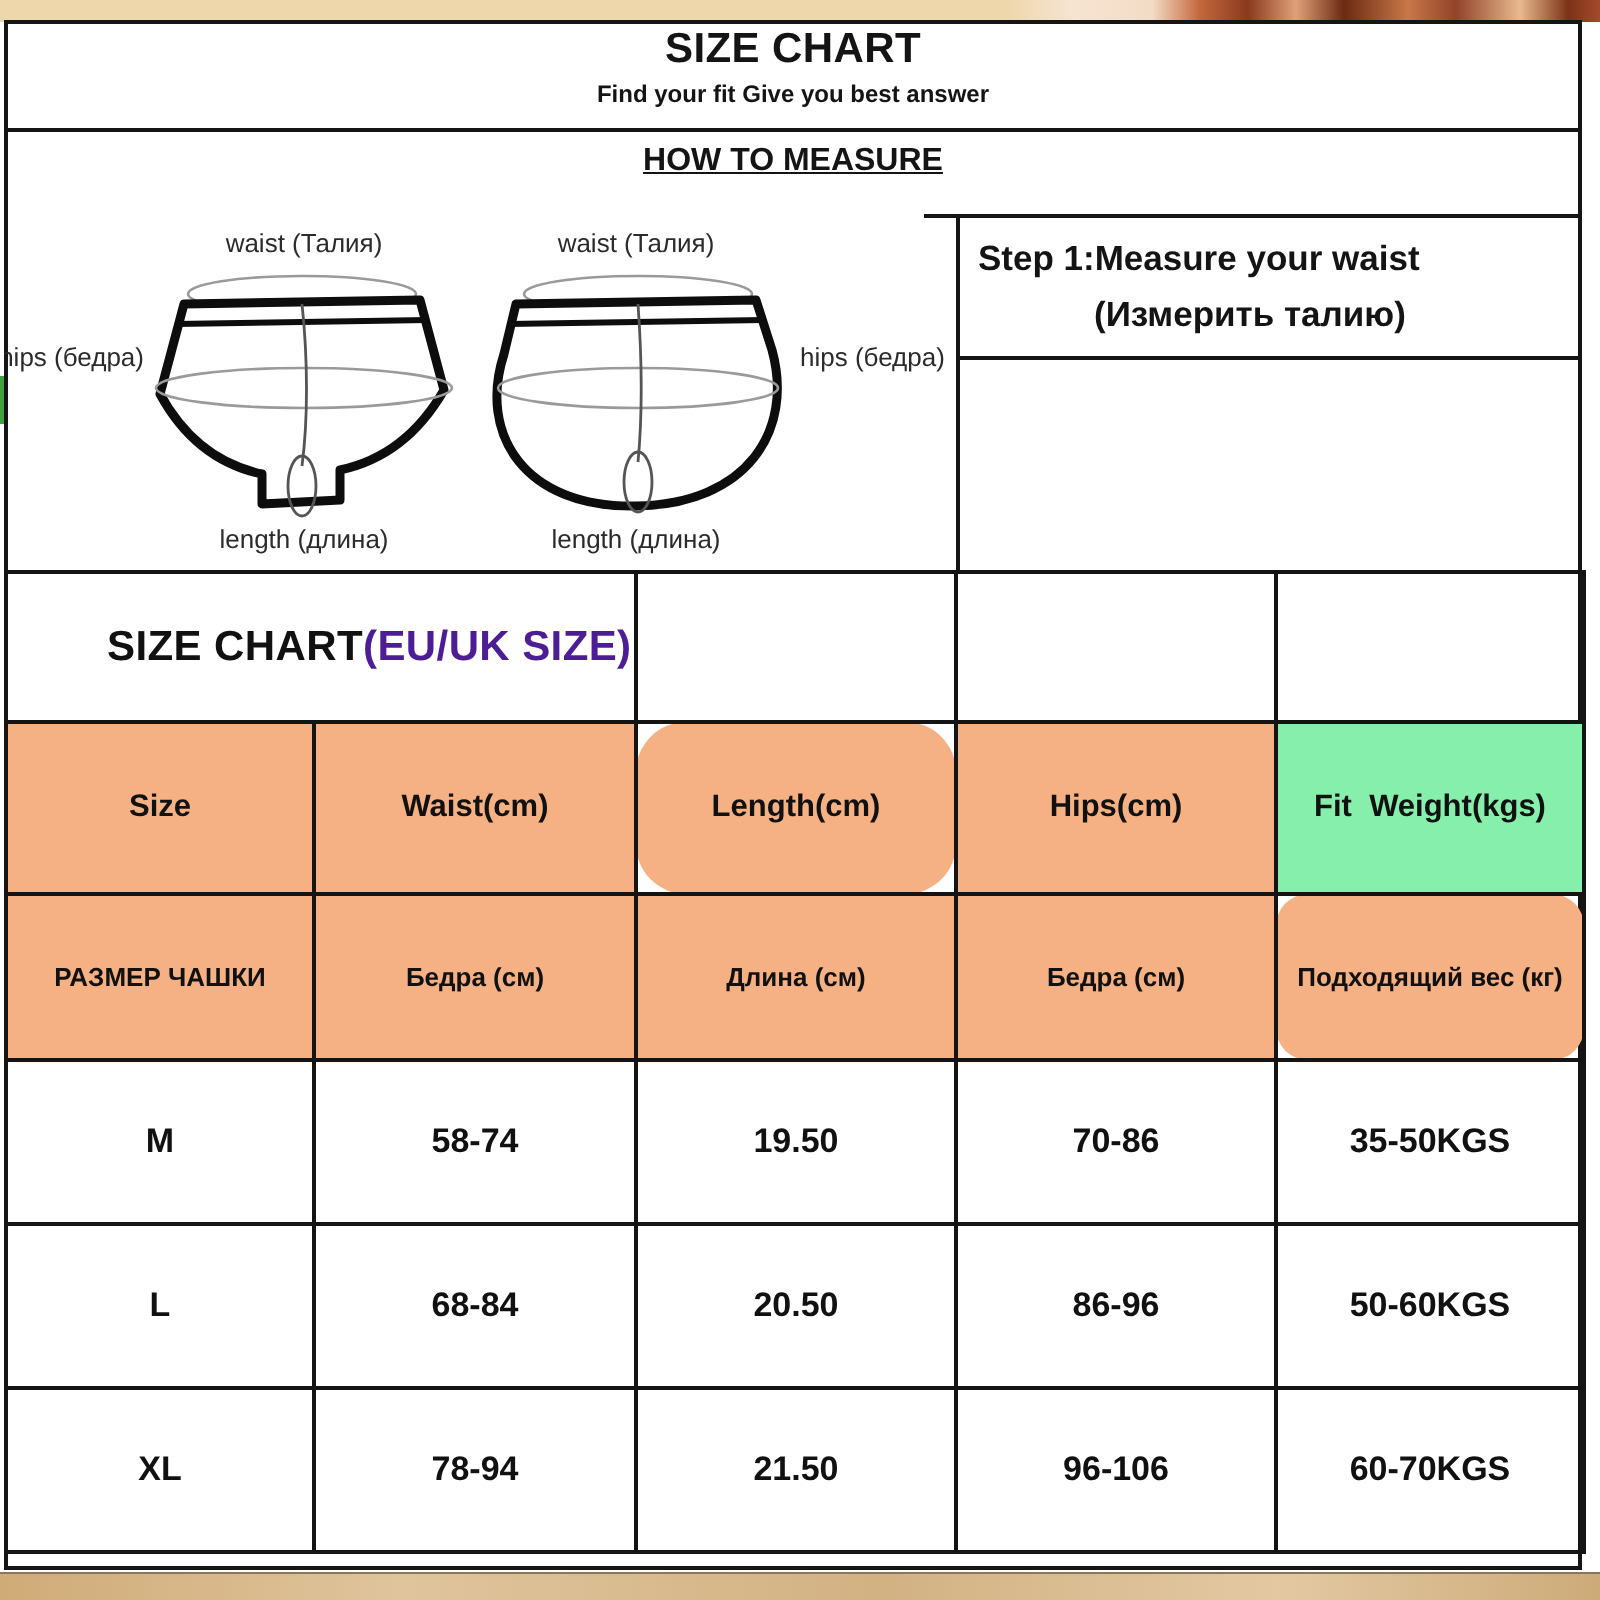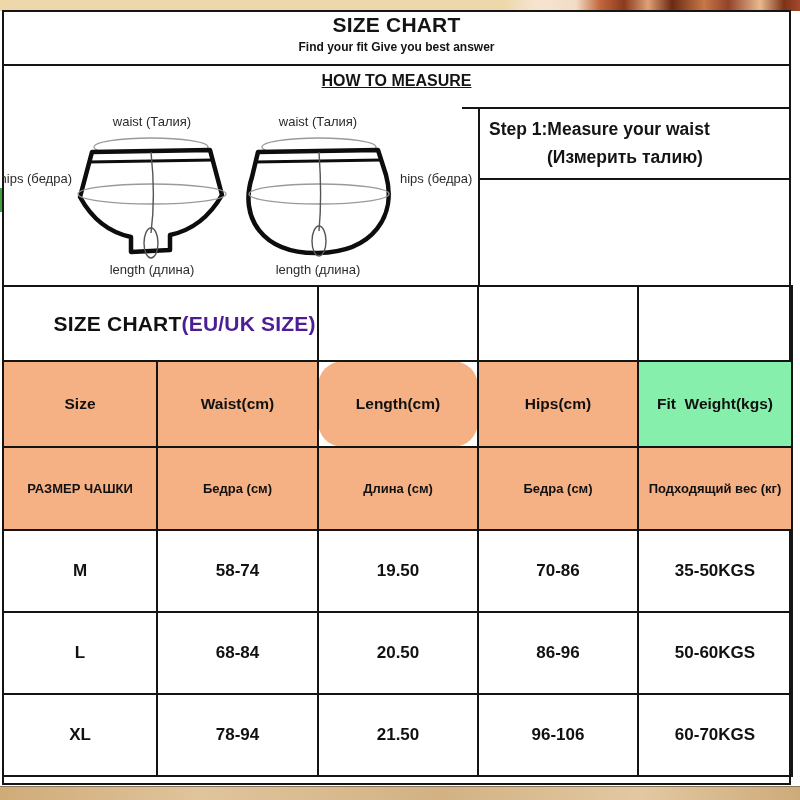--- a/index.html
+++ b/index.html
@@ -140,21 +140,21 @@
       <th style="background: rgb(245, 177, 131);">Waist(cm)</th>
       <th style="background: rgb(245, 177, 131); border-radius: 25px;">Length(cm)</th>
       <th style="background: rgb(245, 177, 131);">Hips(cm)</th>
       <th style="background: #86efac;">Fit  Weight(kgs)</th>
     </tr>
     <tr class="row-head-ru orange">
       <th style="background: rgb(245, 177, 131);">РАЗМЕР ЧАШКИ</th>
       <th style="background: rgb(245, 177, 131);">Бедра (см)</th>
       <th style="background: rgb(245, 177, 131);">Длина (см)</th>
       <th style="background: rgb(245, 177, 131);">Бедра (см)</th>
-      <th style="background: rgb(245, 177, 131);">Подходящий вес (кг)</th>
+      <th style="background: rgb(245, 177, 131); border-radius: 16px;">Подходящий вес (кг)</th>
     </tr>
     <tr class="row-data">
       <td>M</td>
       <td>58-74</td>
       <td>19.50</td>
       <td>70-86</td>
       <td>35-50KGS</td>
     </tr>
     <tr class="row-data">
       <td>L</td>

